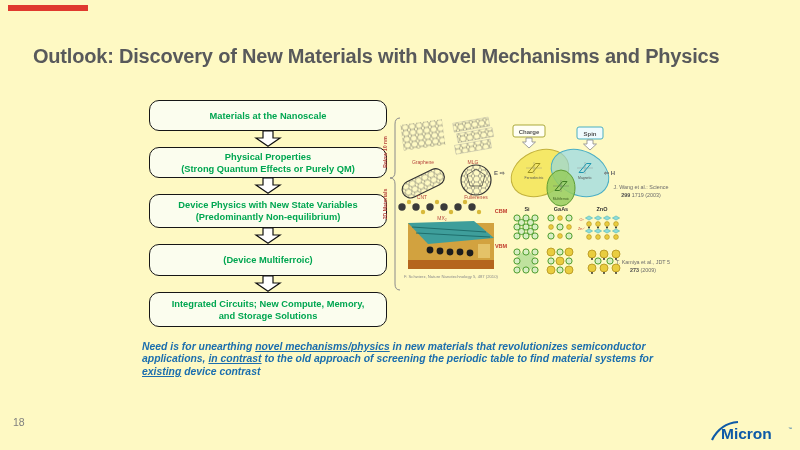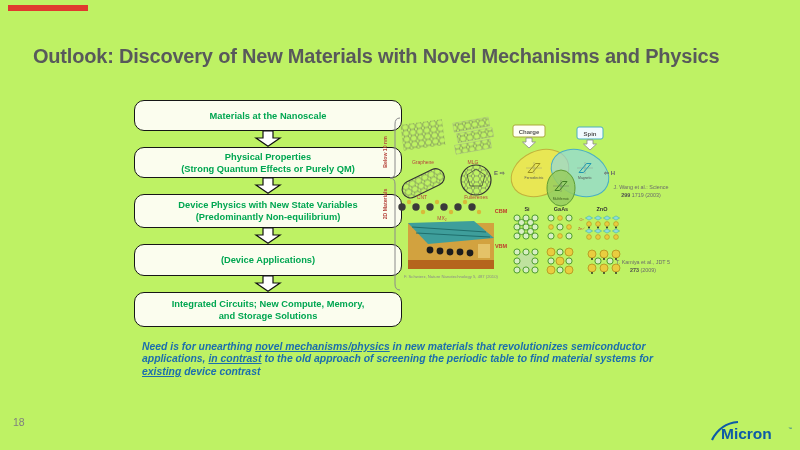--- a/index.html
+++ b/index.html
@@ -1,24 +1,24 @@
 <!DOCTYPE html>
 <html><head>
 <meta charset="utf-8">
 <style>
   html,body{margin:0;padding:0;background:#e9e9e9;}
-  #stage{position:relative;width:800px;height:450px;background:#bef264;overflow:hidden;
+  #stage{position:relative;width:800px;height:450px;background:#fef9c3;overflow:hidden;
          font-family:"Liberation Sans", sans-serif;}
   .abs{position:absolute;}
   #accent-bar{left:8px;top:5px;width:80px;height:6px;background:#E03A2E;}
   #slide-title{left:33px;top:45px;width:760px;font-size:20px;font-weight:bold;
                color:#58595B;letter-spacing:-0.2px;white-space:nowrap;}
   
   #flowchart{left:157px;top:100px;width:222px;display:flex;flex-direction:column;align-items:center;}
-  .flow-box{box-sizing:border-box;width:268px;border:1.6px solid #161616;border-radius:10px;
+  .flow-box{box-sizing:border-box;width:238px;border:1.6px solid #161616;border-radius:10px;
             background:#FBFDEE;color:#00A651;font-weight:bold;font-size:9.3px;line-height:12px;
             text-align:center;display:flex;flex-direction:column;justify-content:center;
             padding:2px 3px;}
   .h31{height:31px}.h34{height:34px}.h32{height:32px}.h35{height:35px}
   .flow-arrow{flex:0 0 16px;height:16px;}
   
   #callout{left:142px;top:341px;width:552px;font-size:10.4px;line-height:12.4px;
            font-weight:bold;font-style:italic;color:#1B6EAE;}
   #callout .u{text-decoration:underline;}
   #page-number{left:13px;top:416px;font-size:10.5px;color:#7F7F7F;}
@@ -49,21 +49,21 @@
       <path d="M10,0 L20,0 L20,7 L27,7 L15,15.2 L3,7 L10,7 Z" fill="#ffffff" stroke="#111111" stroke-width="1.2"></path>
     </svg>
     <div class="flow-box h34">
       <span>Device Physics with New State Variables</span>
       <span>(Predominantly Non-equilibrium)</span>
     </div>
     <svg class="flow-arrow" viewBox="0 0 30 16">
       <path d="M10,0 L20,0 L20,7 L27,7 L15,15.2 L3,7 L10,7 Z" fill="#ffffff" stroke="#111111" stroke-width="1.2"></path>
     </svg>
     <div class="flow-box h32">
-      <span>(Device Applications)</span>
+      <span>(Device Multiferroic)</span>
     </div>
     <svg class="flow-arrow" viewBox="0 0 30 16">
       <path d="M10,0 L20,0 L20,7 L27,7 L15,15.2 L3,7 L10,7 Z" fill="#ffffff" stroke="#111111" stroke-width="1.2"></path>
     </svg>
     <div class="flow-box h35">
       <span>Integrated Circuits; New Compute, Memory,</span>
       <span>and Storage Solutions</span>
     </div>
   </div>
 

